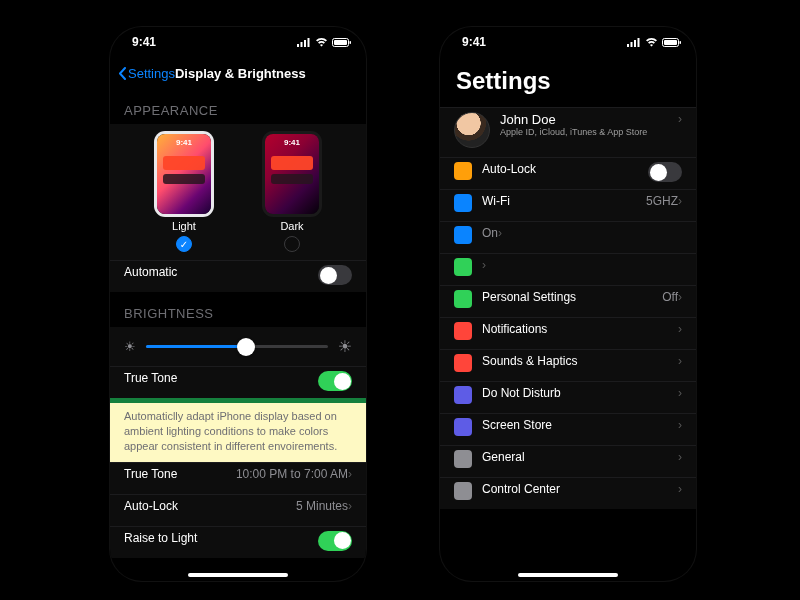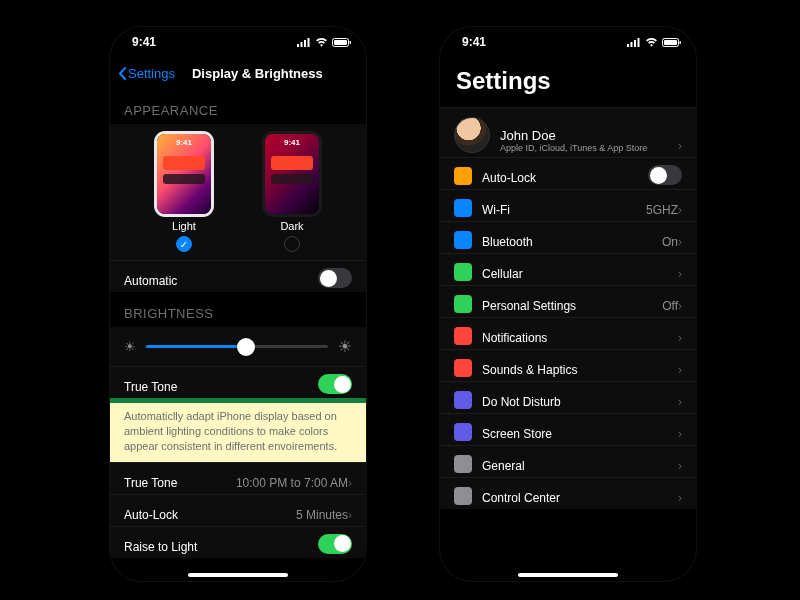--- a/index.html
+++ b/index.html
@@ -39,21 +39,21 @@
 
   
   .nav-bar {
     display: flex;
     align-items: center;
     height: 32px;
     padding: 0 8px;
     font-size: 13px;
   }
   .back-link { color: #0b84ff; display: flex; align-items: center; gap: 2px; font-size: 13px; }
-  .nav-title { font-weight: 600; color: #fff; margin-left: 17px; }
+  .nav-title { font-weight: 600; color: #fff; margin-left: 0; }
 
   .large-title {
     font-size: 24px;
     font-weight: 700;
     padding: 10px 16px 12px 16px;
   }
 
   .section-header {
     font-size: 13px;
     letter-spacing: 0.5px;
@@ -65,21 +65,21 @@
     font-size: 11px;
     color: #6e6e73;
     padding: 6px 14px 8px 14px;
     line-height: 1.35;
     background:#fef9c3;
     border-top:5px solid #15803d;
   }
 
   .row {
     display: flex;
-    align-items: flex-end;
+    align-items: flex-start;
     min-height: 32px;
     padding: 4px 14px;
     font-size: 12px;
     border-top: 1px solid #1c1c1e;
     background:#0d0d0d;
   }
   .row:first-of-type { border-top: none; }
   .row .label { flex: 1; color:#fff; }
   .row .value { color: #8e8e93; font-size: 12px; }
   .chevron { color:#555; }
@@ -318,27 +318,25 @@
       </span>
   </div>
   <div class="row">
     <span class="icon-box" style="background:#0a84ff"></span>
     <span class="label">Wi-Fi</span>
     <span class="value">5GHZ</span>
     <span class="chevron">›</span>
   </div>
   <div class="row">
     <span class="icon-box" style="background:#0a84ff"></span>
-    <span class="label">Bluetooth</span>
     <span class="value">On</span>
     <span class="chevron">›</span>
   </div>
   <div class="row">
     <span class="icon-box" style="background:#30d158"></span>
-    <span class="label">Cellular</span>
     <span class="chevron">›</span>
   </div>
   <div class="row">
     <span class="icon-box" style="background:#30d158"></span>
     <span class="label">Personal Settings</span>
     <span class="value">Off</span>
     <span class="chevron">›</span>
   </div>
 
   <div class="group-gap"></div>

